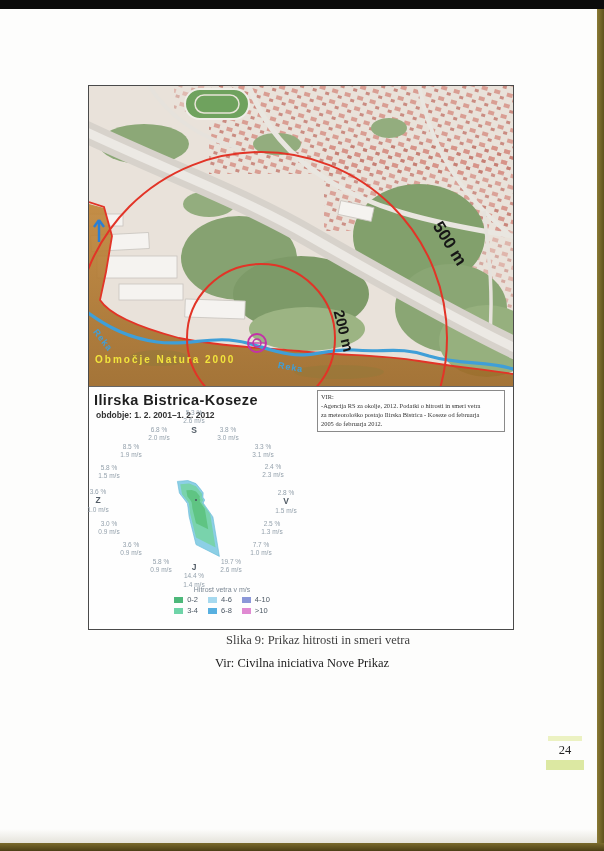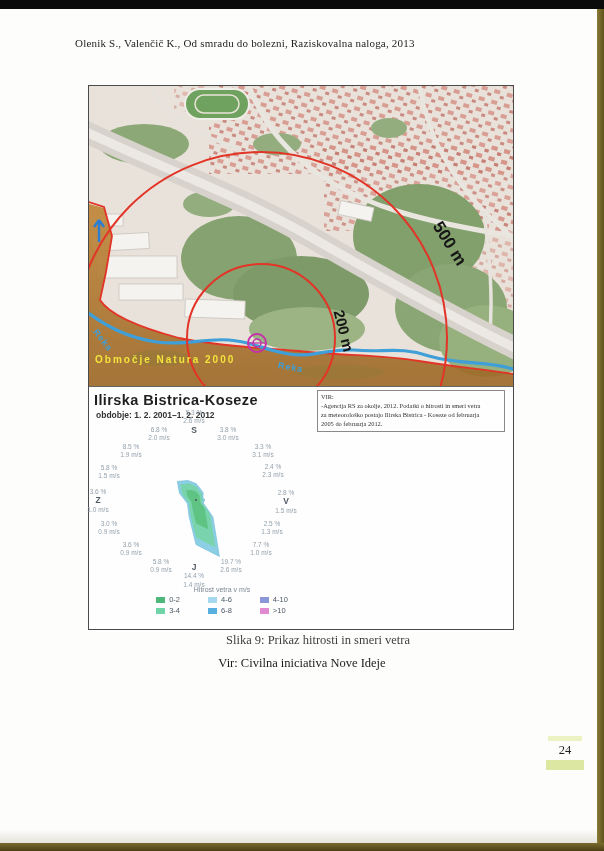--- a/index.html
+++ b/index.html
@@ -35,21 +35,21 @@
   .rose-subtitle{position:absolute;left:7px;top:23px;font-size:8.5px;font-weight:bold;color:#333;}
   .source-box{position:absolute;left:228px;top:3px;width:180px;border:1px solid #8a8a8a;
               padding:2px 3px;font-family:"Liberation Serif",serif;font-size:6.4px;line-height:1.4;color:#333;}
   .rose-area{position:absolute;left:0;top:0;width:424px;height:241px;}
   .rose-area svg{position:absolute;left:0;top:0;}
   .rose-label{position:absolute;width:52px;margin-left:-26px;transform:translateY(-50%);
               text-align:center;font-size:6.5px;line-height:1.3;color:#94a1ac;}
   .rose-letter{font-weight:bold;font-size:8.5px;color:#525c66;line-height:1.1;}
   .legend{position:absolute;left:48px;top:199px;width:170px;text-align:center;}
   .legend-title{font-size:7px;color:#7c8894;margin-bottom:2px;}
-  .legend-grid{display:grid;grid-template-rows:repeat(2,auto);grid-auto-flow:column;gap:2px 28px;justify-content:center;}
+  .legend-grid{display:grid;grid-template-rows:repeat(2,auto);grid-auto-flow:column;gap:2px 10px;justify-content:center;}
   .legend-item{display:flex;align-items:center;gap:4px;font-size:7.5px;color:#4c5864;}
   .legend-swatch{width:9px;height:6px;display:inline-block;}
 
   .caption-1{position:absolute;left:0;top:633px;width:604px;text-align:center;font-size:12.5px;color:#404040;padding-left:16px;}
   .caption-2{position:absolute;left:0;top:656px;width:604px;text-align:center;font-size:12.5px;color:#1c1c1c;}
 
   .pageno-block{position:absolute;left:544px;top:736px;width:42px;text-align:center;}
   .pageno-bar-top{width:34px;height:5px;background:#ecf2c2;margin:0 auto;}
   .pageno{font-size:12.5px;color:#222;margin:2px 0 2px 0;}
   .pageno-bar-bottom{width:38px;height:10px;background:#dce8a2;margin:0 auto;}
@@ -57,21 +57,20 @@
 </head>
 <body>
 
 <div class="scan-page">
 
   <div class="edge-top"></div>
   <div class="edge-right"></div>
   <div class="bottom-shadow"></div>
   <div class="edge-bottom"></div>
 
-  <div class="doc-header">Olenik S., Valenčič K., Od smradu do bolezni, Raziskovalna naloga, 2013</div>
 
   <figure class="figure">
 
     <div class="map">
       <svg width="424" height="300" viewBox="0 0 424 300">
         <defs>
           <pattern id="roofs" width="13" height="11" patternUnits="userSpaceOnUse" patternTransform="rotate(16)">
             <rect x="1" y="1" width="6" height="4" fill="#d69287"></rect>
             <rect x="8" y="6" width="4" height="3" fill="#c57d72"></rect>
           </pattern>
@@ -271,20 +270,20 @@
             <div class="legend-item">
               <span class="legend-swatch" style="background: rgb(224, 138, 210);"></span>
               <span>&gt;10</span>
             </div>
           </div>
       </div>
     </div>
   </figure>
 
   <div class="caption-1">Slika 9: Prikaz hitrosti in smeri vetra</div>
-  <div class="caption-2">Vir: Civilna iniciativa Nove Ideje</div>
+  <div class="caption-2">Vir: Civilna iniciativa Nove Prikaz</div>
 
   <div class="pageno-block">
     <div class="pageno-bar-top"></div>
     <div class="pageno">24</div>
     <div class="pageno-bar-bottom"></div>
   </div>
 </div>
 
 </body></html>

